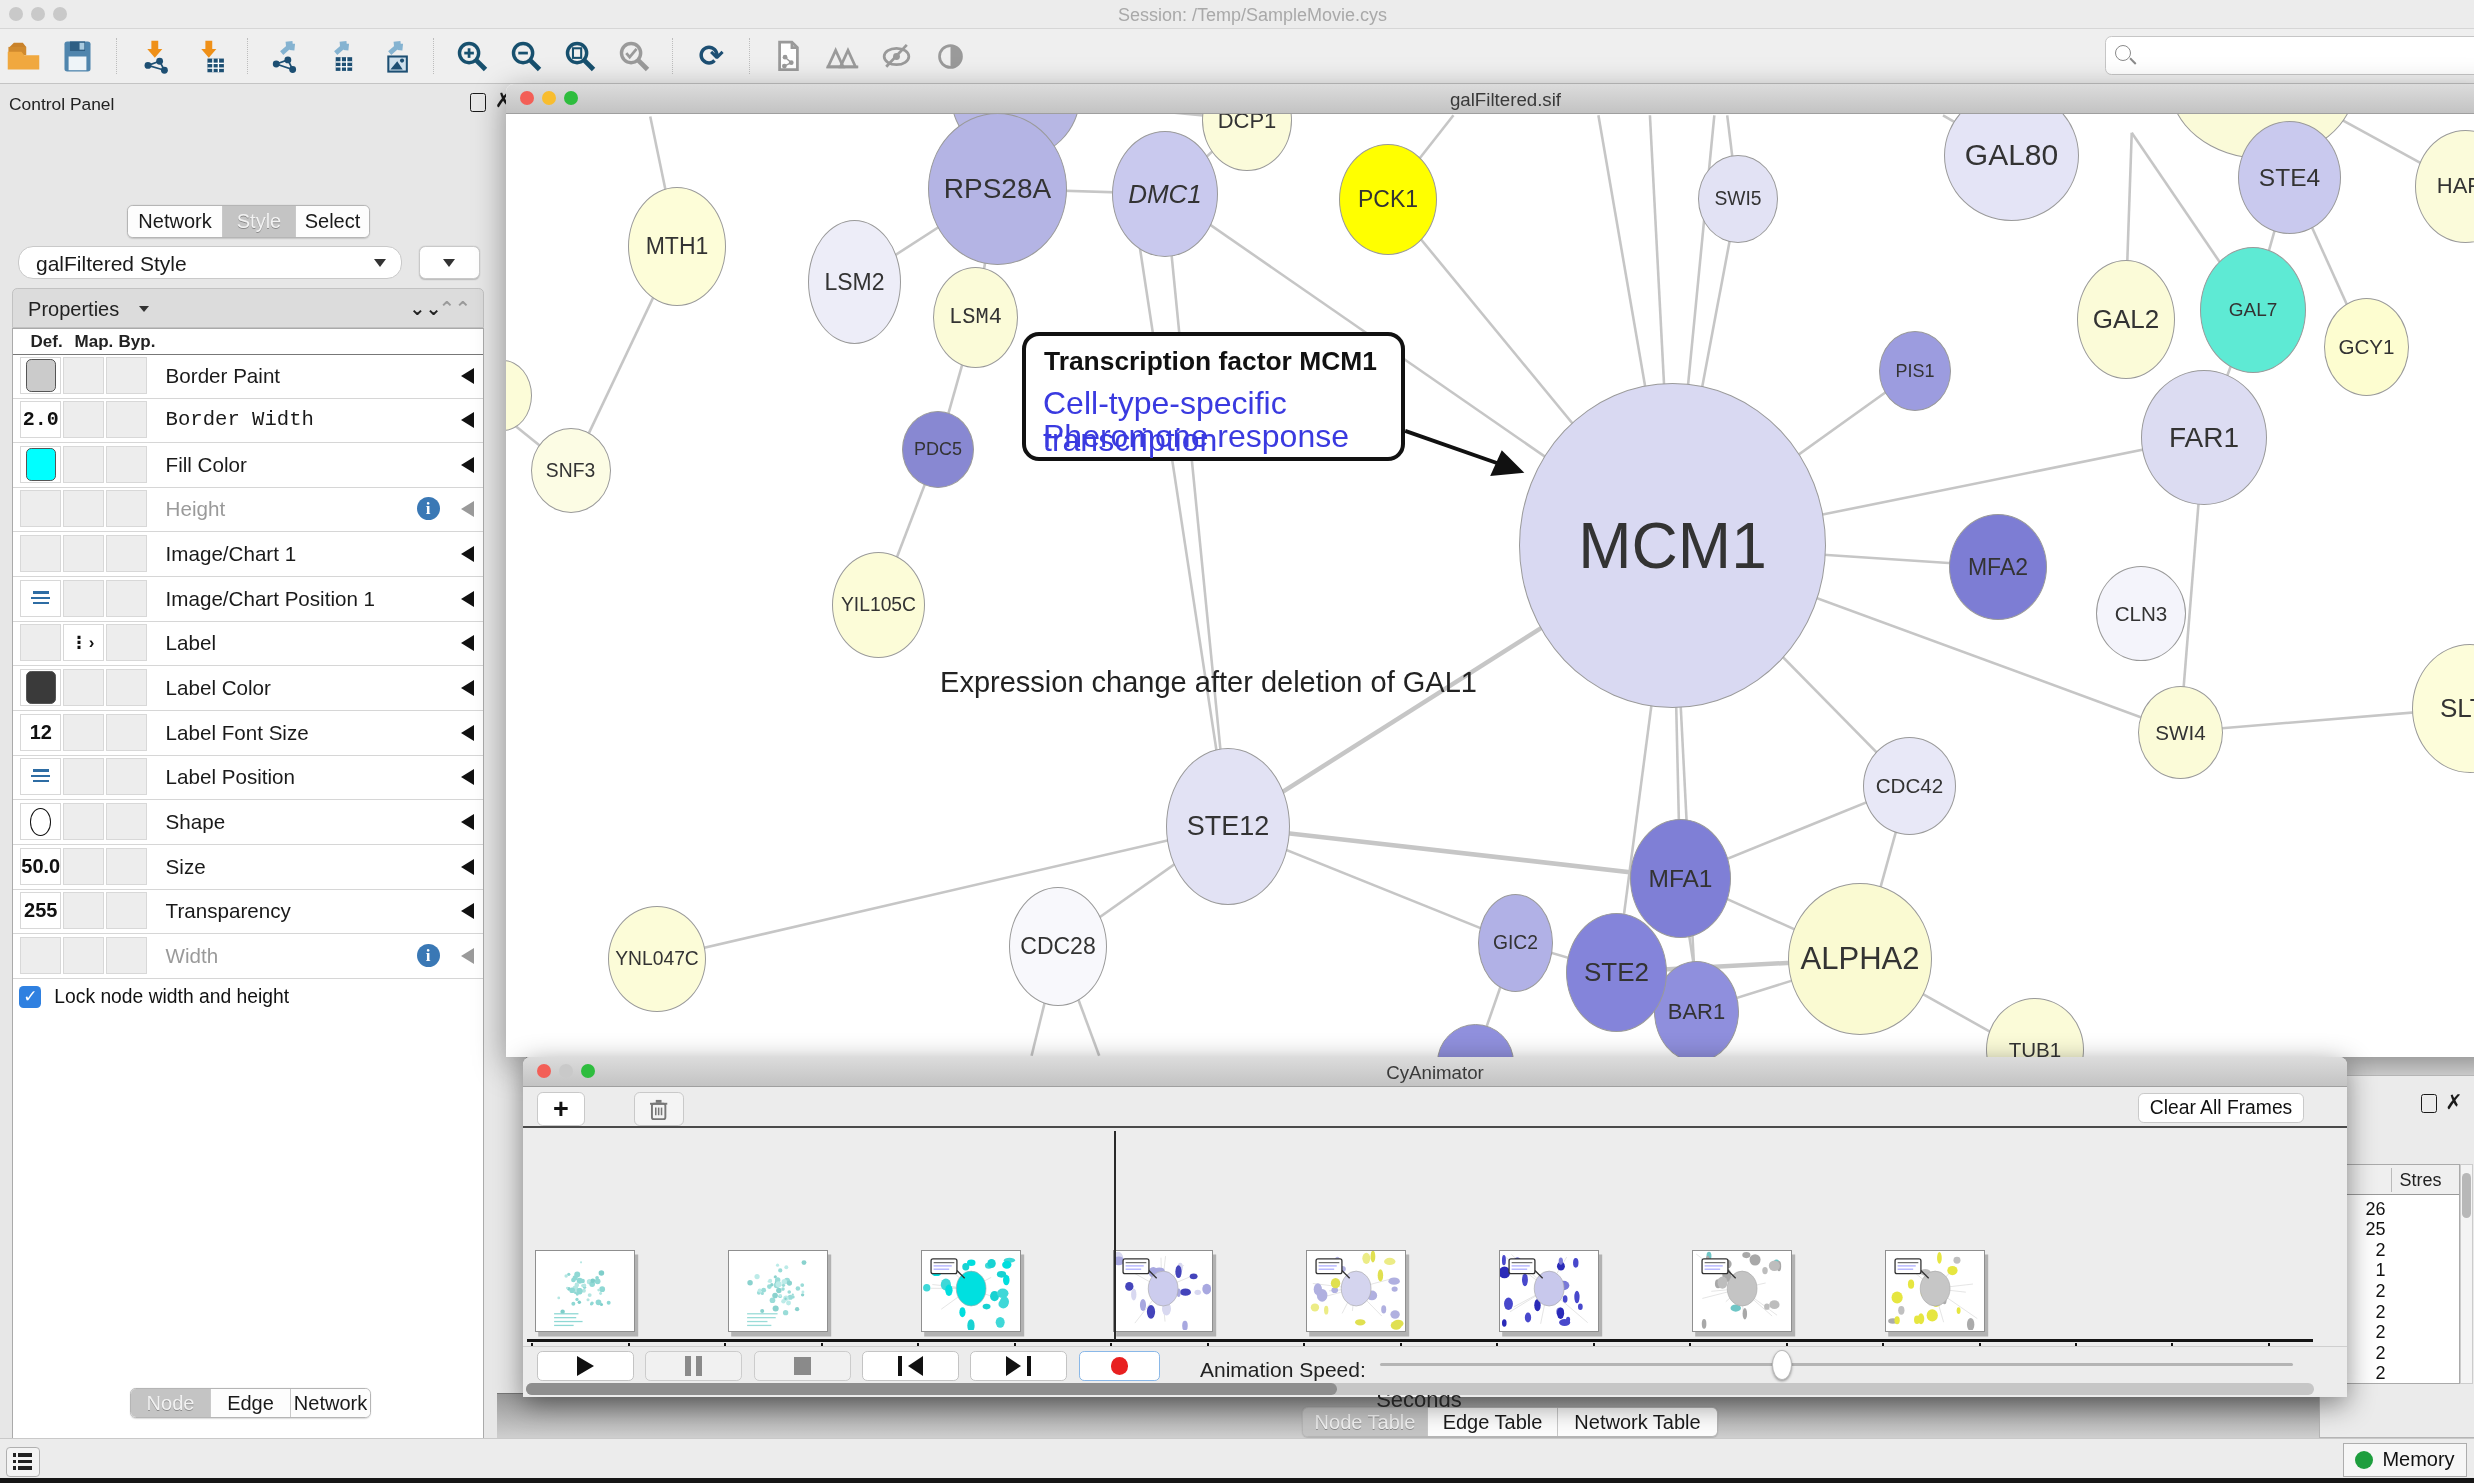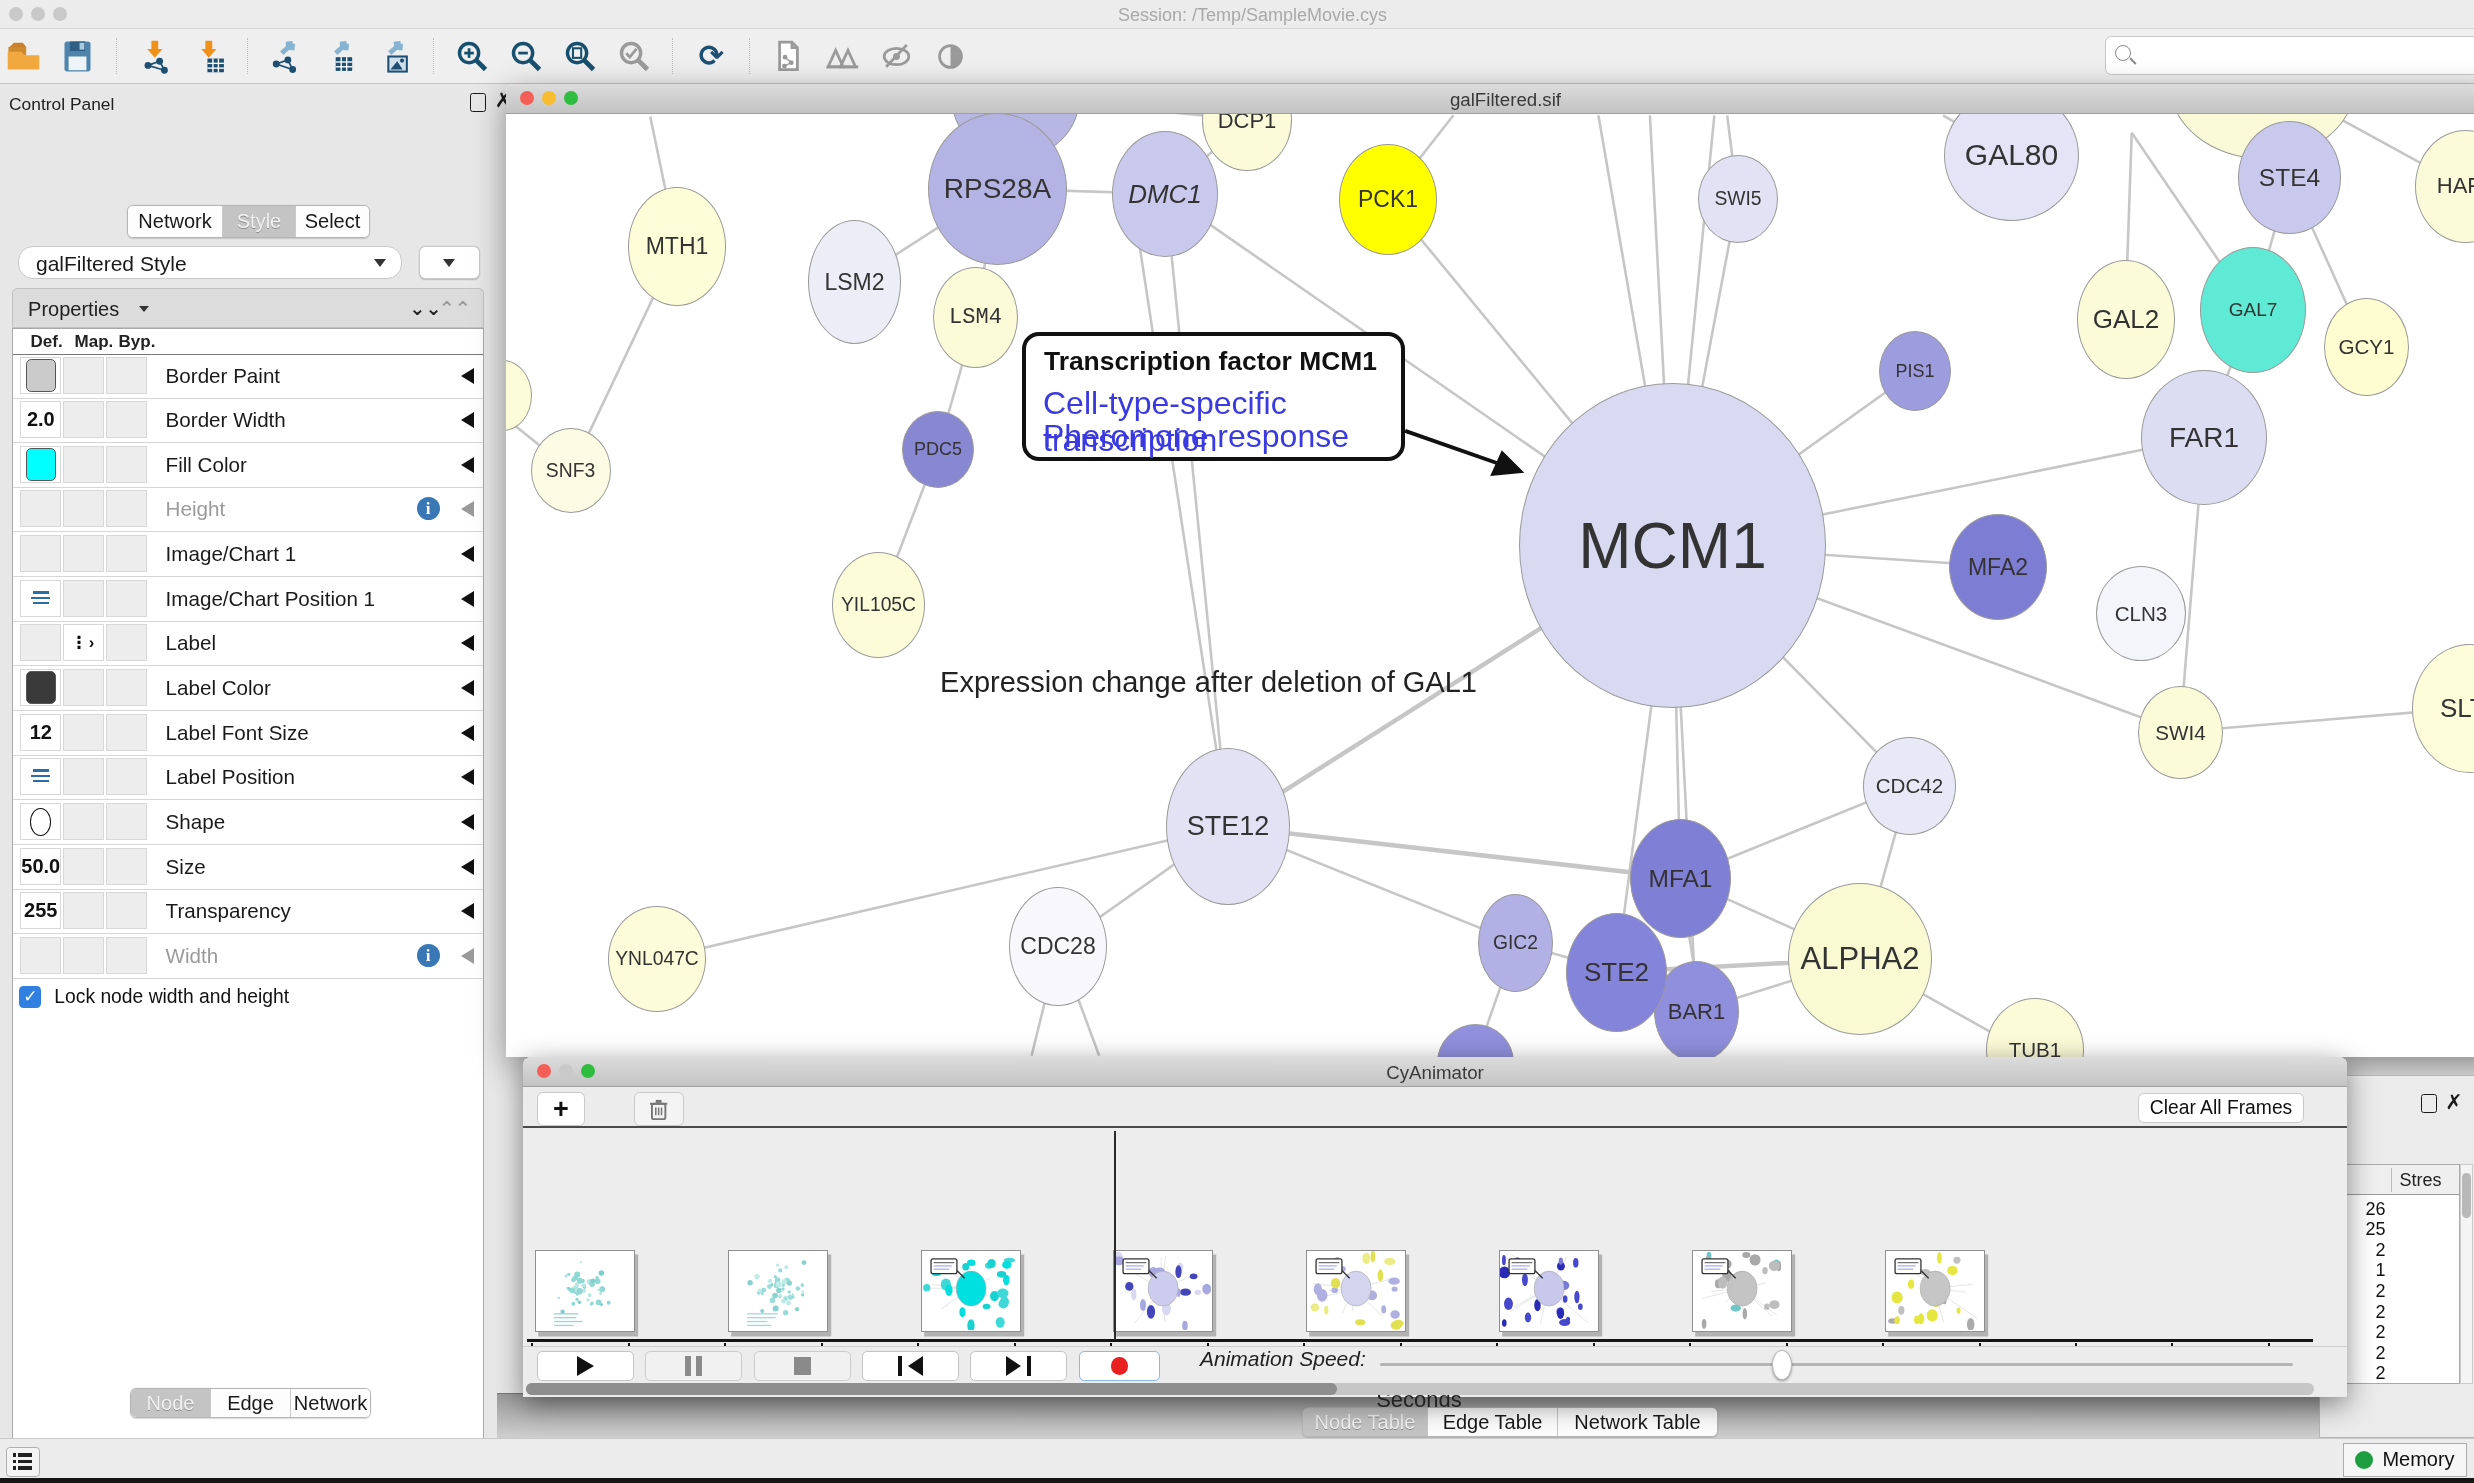--- a/index.html
+++ b/index.html
@@ -82,21 +82,21 @@
          box-shadow:3.2px 4.5px 0 rgba(130,130,130,.55);}
   #axis-line{position:absolute;top:211px;height:3.2px;background:#151515;}
   .tick{position:absolute;width:1.9px;background:#151515;}
   .tick-lab{position:absolute;font-size:22px;color:#111;transform:translateX(-50%);}
   #seconds-lab{position:absolute;font-size:22px;color:#222;transform:translateX(-50%);}
   #playhead{position:absolute;width:1.9px;background:#2a2a2a;}
   #cya-controls{position:absolute;left:0;top:289px;width:100%;height:35px;background:#ececec;border-top:1.3px solid #cfcfcf;box-sizing:border-box;}
   .tr-btn{position:absolute;top:3.9px;width:97px;height:30px;border-radius:5.2px;display:flex;align-items:center;justify-content:center;gap:5.2px;box-sizing:border-box;}
   .tr-plain{background:#f1f1f1;border:1.3px solid #cccccc;}
   .tr-white{background:#fff;border:1.3px solid #c4c4c4;}
-  #speed-label{position:absolute;top:0;font-size:21px;color:#222;font-style:italic;}
+  #speed-label{position:absolute;top:11px;font-size:21px;color:#222;}
   #speed-track{position:absolute;top:15.5px;height:3.9px;background:#b4b4b4;border-radius:1.9px;}
   #speed-thumb{position:absolute;width:18px;height:28px;background:#fff;border:0.6px solid #bbb;border-radius:50%;box-shadow:0 1.3px 2.6px rgba(0,0,0,.35);}
   #cya-scroll{position:absolute;left:2.6px;top:326px;width:1788px;height:11.6px;background:#c6c6c6;border-radius:5.8px;}
   #cya-scroll-thumb{position:absolute;left:0;top:0;width:811px;height:11.6px;background:#8e8e8e;border-radius:5.8px;}
   
   #table-strip{left:497px;top:1393px;width:1822px;height:45px;background:linear-gradient(#9a9a9a,#d0d0d0);border-top:0.6px solid #777;}
   #results{left:2319px;top:1075px;width:156px;height:363px;background:#ebebeb;border:0.6px solid #b5b5b5;box-sizing:border-box;}
   #res-table{position:absolute;left:2.6px;top:88px;width:137px;height:220px;background:#fff;border:0.6px solid #aaa;box-sizing:border-box;}
   #res-head{position:absolute;left:0;top:0;width:100%;height:30px;background:#efefef;border-bottom:1.3px solid #999;box-sizing:border-box;}
   .res-col{position:absolute;top:5.2px;font-size:18px;color:#222;}
@@ -290,21 +290,21 @@
       <div id="prop-rows">
           <div class="prop-row" style="top: 24.5px;">
             <div class="cellbox cell-def filled">
               <div class="swatch" style="background: rgb(203, 203, 203);"></div>
             </div>
             <div class="cellbox cell-map"></div>
             <div class="cellbox cell-byp"></div>
             <span class="prop-name">Border Paint</span>
             <div class="row-arrow"></div>
           </div>
-          <div class="prop-row" style="top: 69px;">
+          <div class="prop-row" style="top: 69px; font-family: Liberation Mono, monospace;">
             <div class="cellbox cell-def filled">
               <span class="defval">2.0</span>
             </div>
             <div class="cellbox cell-map"></div>
             <div class="cellbox cell-byp"></div>
             <span class="prop-name">Border Width</span>
             <div class="row-arrow"></div>
           </div>
           <div class="prop-row" style="top: 114px;">
             <div class="cellbox cell-def filled">

